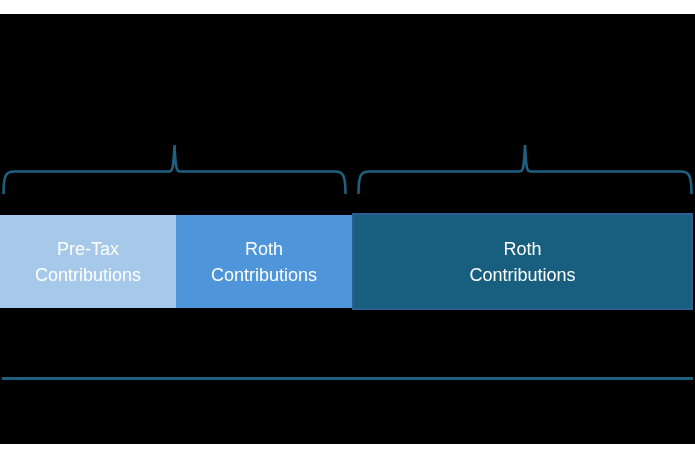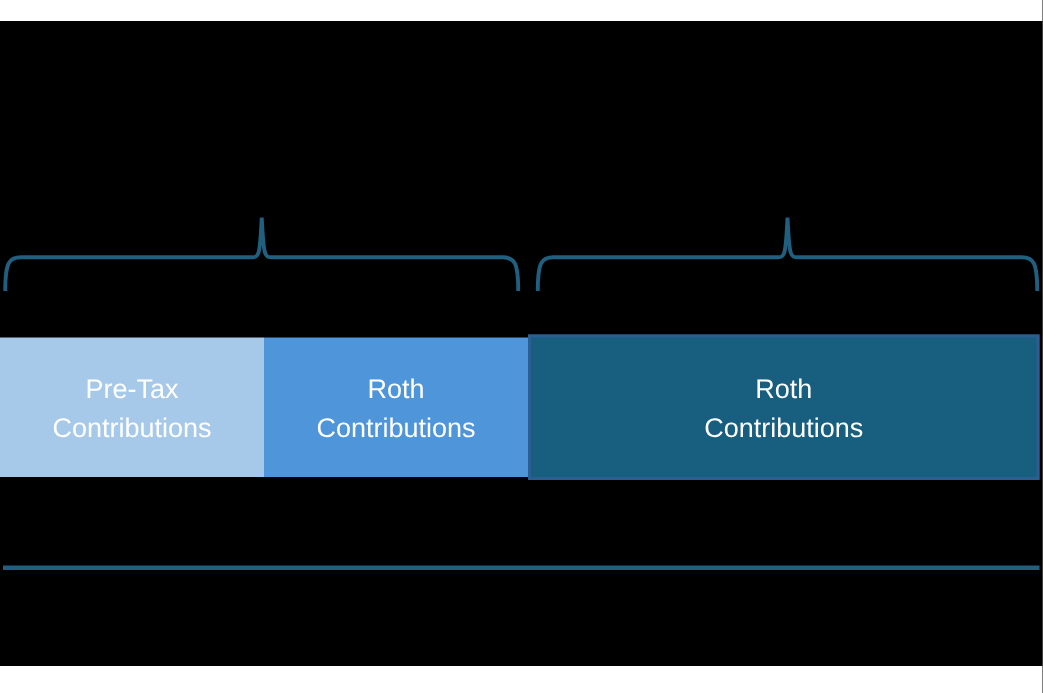--- a/index.html
+++ b/index.html
@@ -24,21 +24,21 @@
   .brace {
     position: absolute;
     top: 142px;
     height: 54px;
   }
   .brace-left  { left: 2px;   width: 345px; }
   .brace-right { left: 357px; width: 336px; }
   .brace svg { display: block; width: 100%; height: 100%; }
   .bar-row {
     position: absolute;
-    left: 0; top: 225px;
+    left: 0; top: 215px;
     width: 602px; height: 93px;
   }
   .seg {
     position: absolute;
     top: 0; height: 93px;
     display: flex;
     flex-direction: column;
     align-items: center;
     justify-content: center;
     color: #ffffff;

